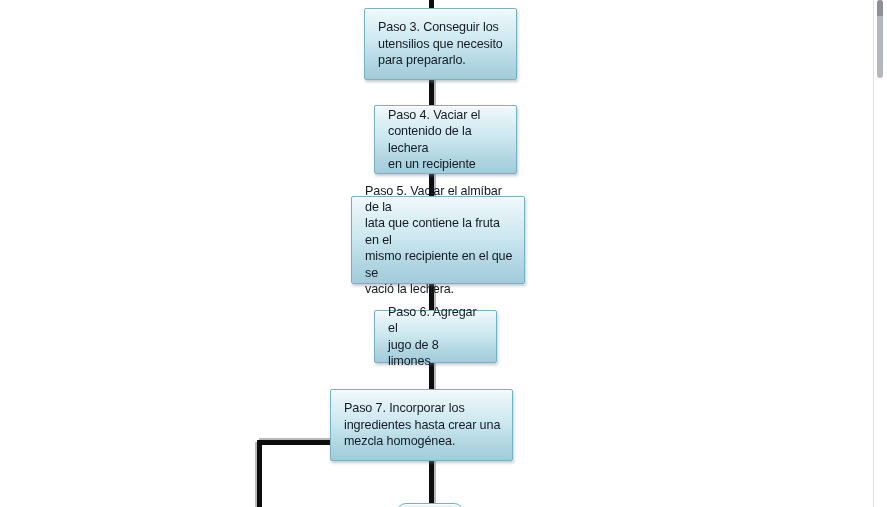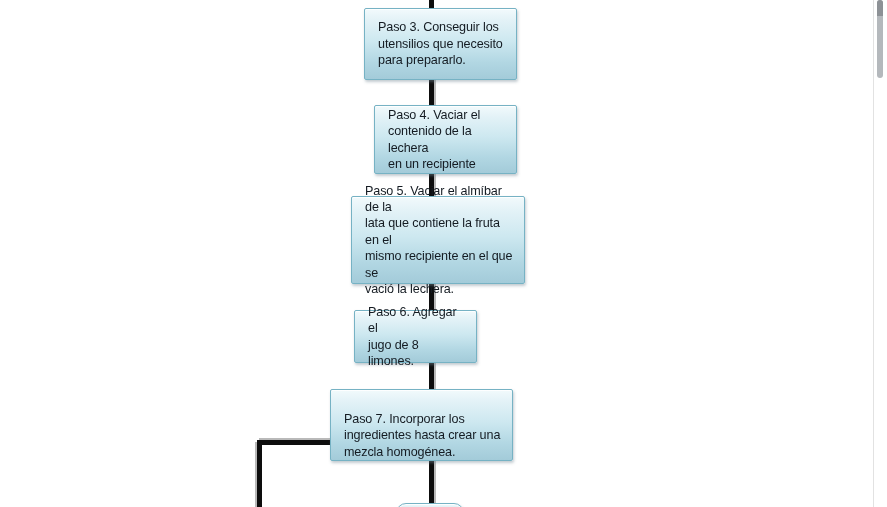--- a/index.html
+++ b/index.html
@@ -134,26 +134,26 @@
 en un recipiente</span>
   </div>
 
   <div class="node" style="left:343px; top:196px; width:174px; height:88px;margin-left:8px;">
     <span class="node-text">Paso 5. Vaciar el almíbar de la
 lata que contiene la fruta en el
 mismo recipiente en el que se
 vació la lechera.</span>
   </div>
 
-  <div class="node" style="left:354px; top:310px; width:123px; height:53px;justify-content:flex-end;">
+  <div class="node" style="left:374px; top:310px; width:123px; height:53px;justify-content:flex-end;">
     <span class="node-text">Paso 6. Agregar el
 jugo de 8 limones.</span>
   </div>
 
-  <div class="node" style="left:330px; top:389px; width:183px; height:72px;align-items:flex-end;">
+  <div class="node" style="left:330px; top:389px; width:183px; height:72px;">
     <span class="node-text">Paso 7. Incorporar los
 ingredientes hasta crear una
 mezcla homogénea.</span>
   </div>
 
   <div class="node" style="left:396px; top:503px; width:68px; height:20px; border-radius:10px;"></div>
 
   <div id="scrollbar-track">
     <div id="scrollbar-thumb" style="top:0px; height:78px;"></div>
     <div id="scrollbar-thumb-cap"></div>

